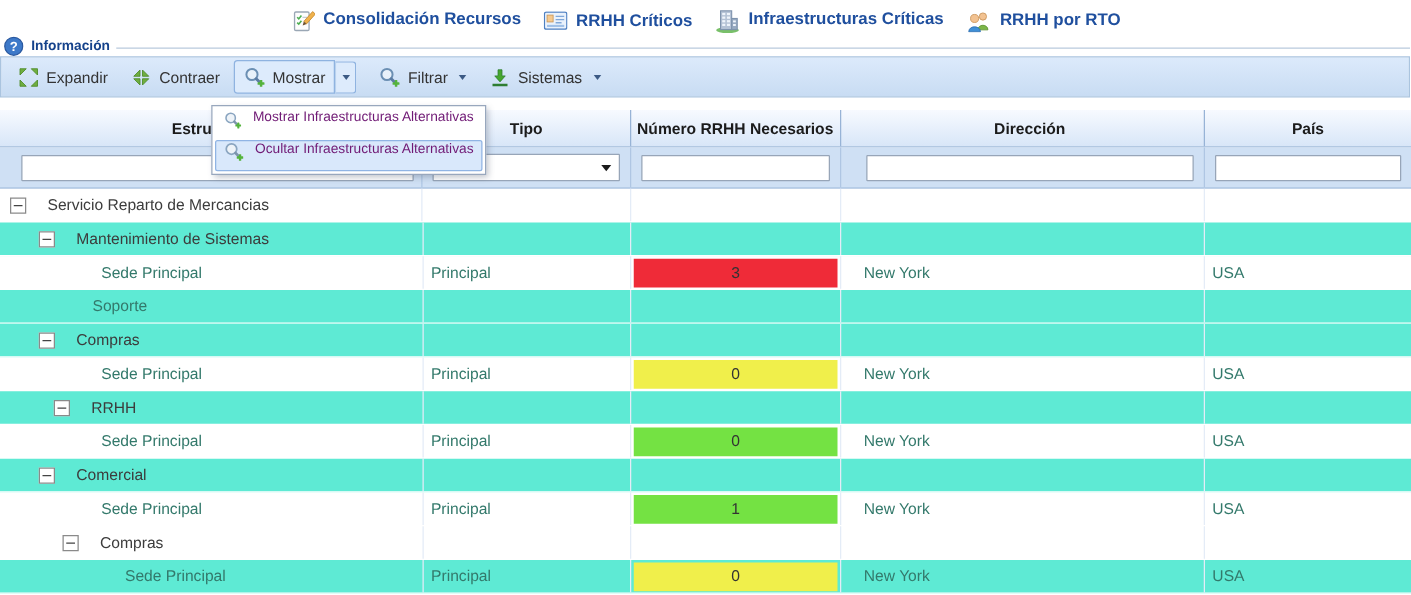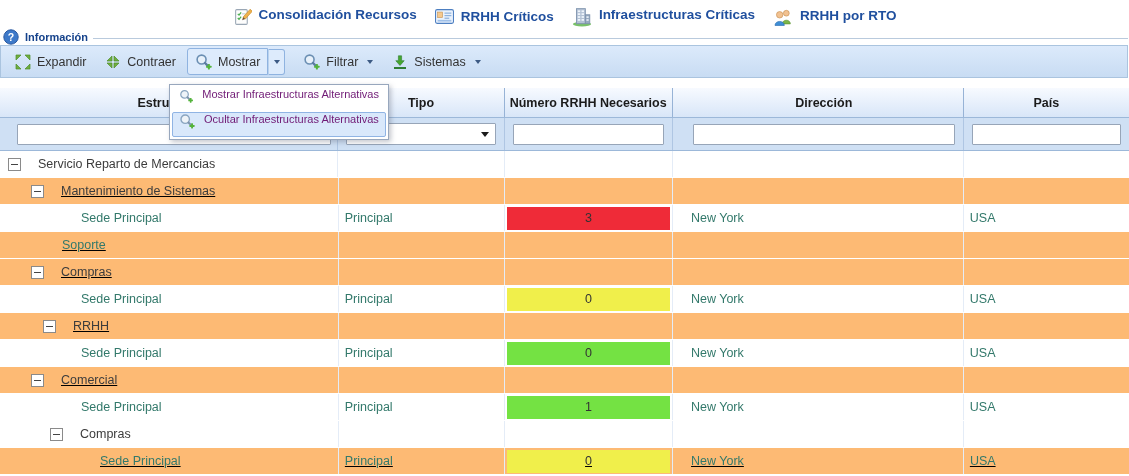--- a/index.html
+++ b/index.html
@@ -52,21 +52,21 @@
   .f-input { height:21px; width:100%; border:1px solid #97a5b8; background:#fff; border-radius:1px;
              font-family:"Liberation Sans",sans-serif; font-size:12px; padding:0 4px; }
   .filter-cell.fc0 { padding:0 6px 0 17px; }
   .fake-select { height:22px; width:100%; border:1px solid #97a5b8; background:#fff; border-radius:1px;
                  display:flex; align-items:center; justify-content:flex-end; padding-right:6px; cursor:pointer; }
   .sel-caret { width:0; height:0; border-left:4px solid transparent; border-right:4px solid transparent;
                border-top:5px solid #1b1b1b; }
 
   .rows {}
   .row { display:flex; height:27px; border-bottom:1px solid #fff; background:#fff; }
-  .row.shade { background:#fdba74;text-decoration:underline; }
+  .row.shade { background:#5eead4; }
   .cell { display:flex; align-items:center; border-right:1px solid #e4ecf7; font-size:12.5px;
           white-space:nowrap; overflow:hidden; }
   .cell:last-child { border-right:none; }
   .leaf-text { color:#33796b; padding-left:6px; }
   .branch-label { color:#3c3c3c; }
   .leaf-label { color:#33796b; }
   .tree-minus { width:13px; height:13px; border:1px solid #8a8a8a; background:#fff;
                 position:relative; flex:none; margin-right:17px; cursor:pointer; }
   .tree-minus::after { content:''; position:absolute; left:2px; right:2px; top:5px; height:1px; background:#444; }
   .leaf-spacer { width:31px; flex:none; }
@@ -269,21 +269,21 @@
             <span class="leaf-label">Sede Principal</span>
           </div>
           <div class="cell c1 leaf-text">Principal</div>
           <div class="cell c2 num-cell">
             <div class="badge" style="background: rgb(239, 43, 56);">3</div>
           </div>
           <div class="cell c3 leaf-text">New York</div>
           <div class="cell c4 leaf-text">USA</div>
         </div>
         <div class="row shade">
-          <div class="cell c0" style="padding-left: 31px; text-align: right;">
+          <div class="cell c0" style="padding-left: 43px; text-align: right;">
             <div class="leaf-spacer"></div>
             <span class="leaf-label">Soporte</span>
           </div>
           <div class="cell c1 leaf-text"></div>
           <div class="cell c2 num-cell"></div>
           <div class="cell c3 leaf-text"></div>
           <div class="cell c4 leaf-text"></div>
         </div>
         <div class="row shade">
           <div class="cell c0" style="padding-left: 31px;">

